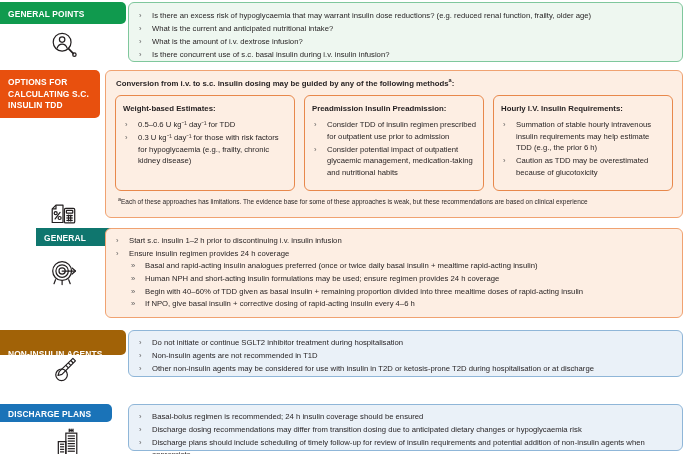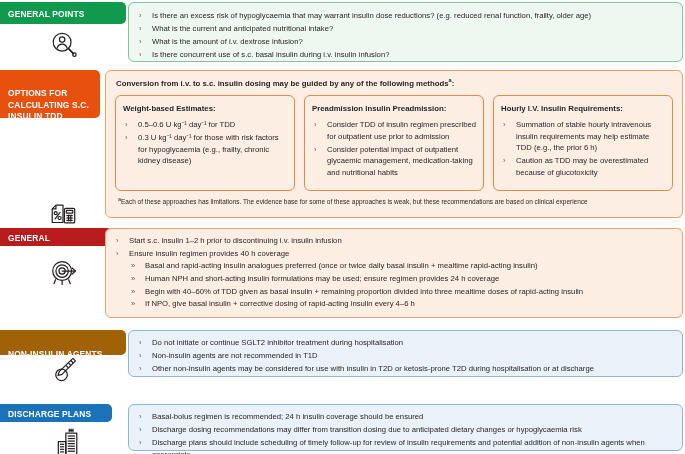--- a/index.html
+++ b/index.html
@@ -118,21 +118,21 @@
   }
   #sec-general-points .icon-holder { top: 26px; width: 34px; height: 34px; }
   #sec-general-points .inner { padding: 7px 8px 0 8px; }
 
   
   #sec-options { top: 70px; height: 150px; width: 685px; }
   #sec-options .tab {
     background: #e8500e;
     width: 100px;
     height: 48px;
-    padding-top: 18px;
+    padding-top: 7px;
   }
   #sec-options .panel {
     left: 105px;
     top: 0px;
     width: 578px;
     height: 148px;
     background: #fdeee3;
     border-color: #f0a271;
   }
   #sec-options .icon-holder { top: 128px; width: 34px; height: 34px; left: 46px; }
@@ -173,24 +173,25 @@
     top: 126px;
     font-size: 6.5px;
     line-height: 9px;
     width: 556px;
   }
   .footnote sup { font-size: 5.4px; }
 
   
   #sec-principles { top: 228px; height: 93px; width: 685px; }
   #sec-principles .tab {
-    background: #b91c1c;
+    background: #0f766e;
     width: 112px;
     height: 18px;
     padding-top: 4.5px;
+    margin-left: 36px;
   }
   #sec-principles .panel {
     left: 105px;
     top: 0px;
     width: 578px;
     height: 90px;
     background: #fdeee3;
     border-color: #f0a271;
   }
   #sec-principles .icon-holder { top: 26px; width: 36px; height: 36px; left: 46px; }
@@ -342,21 +343,21 @@
           <line x1="22" y1="25.2" x2="23.6" y2="29.4" stroke-linecap="round"></line>
         </svg>
       </span>
     </div>
 
     <div class="panel">
       <div class="inner">
         <ul class="blist">
           <li><span class="chev">›</span><span>Start s.c. insulin 1–2 h prior to discontinuing i.v. insulin infusion</span></li>
           <li>
-            <span class="chev">›</span><span>Ensure insulin regimen provides 40 h coverage</span>
+            <span class="chev">›</span><span>Ensure insulin regimen provides 24 h coverage</span>
             <ul class="sublist">
               <li><span class="chev2">»</span><span>Basal and rapid-acting insulin analogues preferred (once or twice daily basal insulin + mealtime rapid-acting insulin)</span></li>
               <li><span class="chev2">»</span><span>Human NPH and short-acting insulin formulations may be used; ensure regimen provides 24 h coverage</span></li>
               <li><span class="chev2">»</span><span>Begin with 40–60% of TDD given as basal insulin + remaining proportion divided into three mealtime doses of rapid-acting insulin</span></li>
               <li><span class="chev2">»</span><span>If NPO, give basal insulin + corrective dosing of rapid-acting insulin every 4–6 h</span></li>
             </ul>
           </li>
         </ul>
       </div>
     </div>

